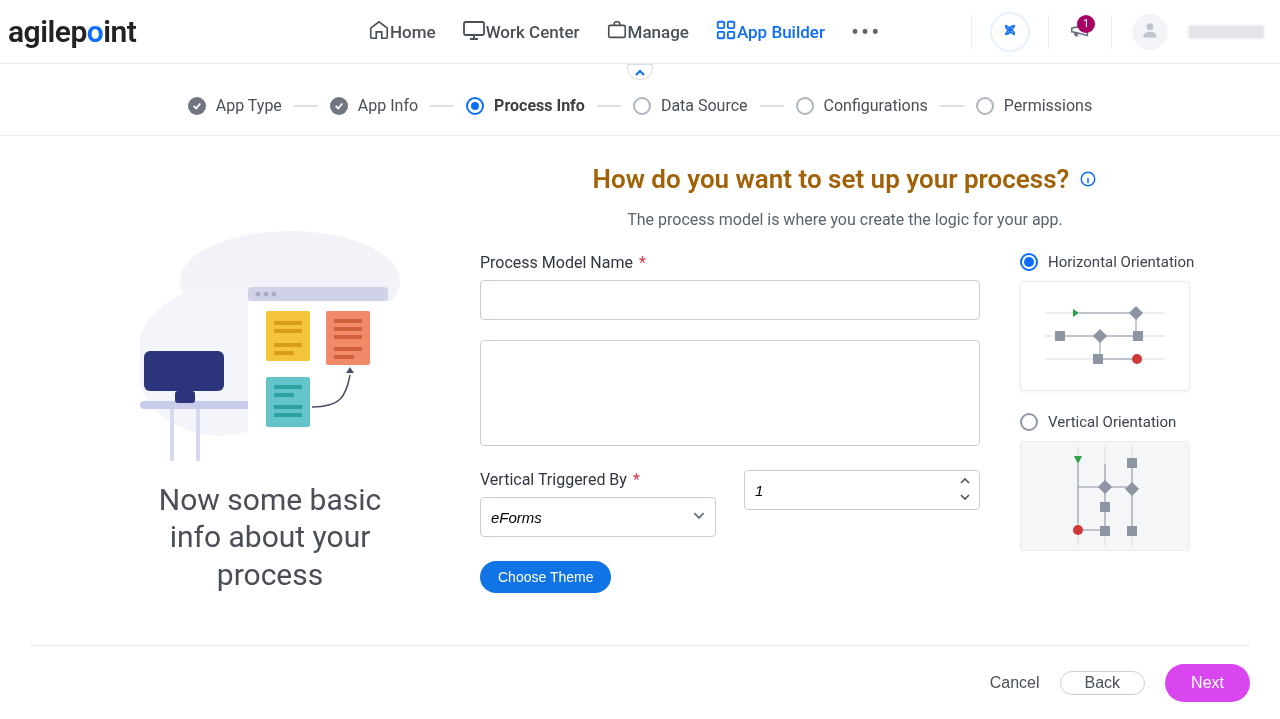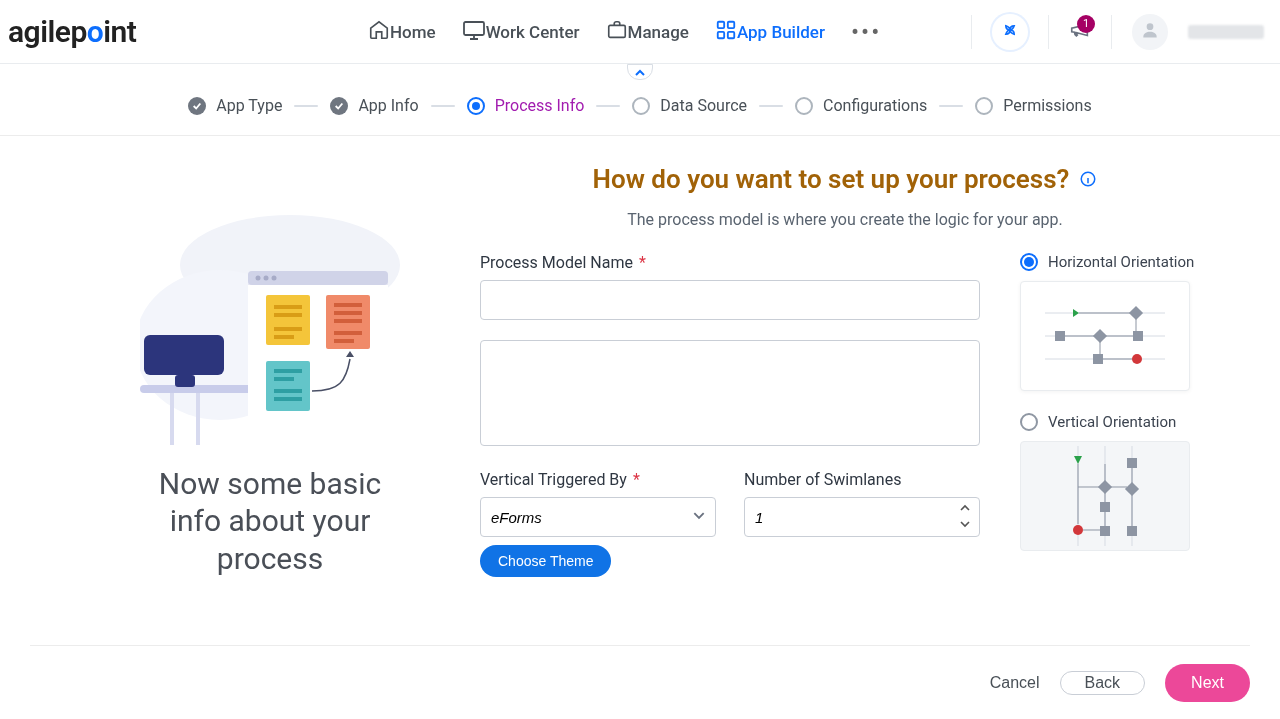--- a/index.html
+++ b/index.html
@@ -22,21 +22,21 @@
     .badge { position: absolute; top: -4px; right: -4px; min-width: 18px; height: 18px; border-radius: 9px; background: #a50064; color: #fff; font-size: 11px; display: flex; align-items: center; justify-content: center; padding: 0 4px; }
     .user-name-blur { width: 76px; height: 14px; background: #e3e5e8; border-radius: 3px; filter: blur(1px); }
 
     
     .chevron-line { height: 12px; position: relative; }
     .chevron-up { position: absolute; left: 50%; top: 0; transform: translateX(-50%); width: 26px; height: 16px; border: 1px solid #d9dee5; border-radius: 0 0 12px 12px; display: flex; align-items: center; justify-content: center; background: #fff; }
 
     
     .stepper { height: 60px; display: flex; align-items: center; justify-content: center; gap: 12px; border-bottom: 1px solid #ececec; }
     .step { display: flex; align-items: center; gap: 10px; font-size: 16px; color: #495057; }
-    .step.active { color: #a21caf; }
+    .step.active { color: #404040; font-weight: bold; }
     .step-dash { width: 24px; height: 2px; border-radius: 2px; background: #d9dee5; }
     .step-circle { width: 18px; height: 18px; border-radius: 50%; border: 2px solid #adb5bd; display: inline-flex; align-items: center; justify-content: center; background: #fff; }
     .step.active .step-circle { border-color: #0d6efd; }
     .step.active .step-circle .inner { width: 8px; height: 8px; border-radius: 50%; background: #0d6efd; }
     .step.done .step-check { width: 18px; height: 18px; border-radius: 50%; background: #6f7680; display: inline-flex; align-items: center; justify-content: center; }
 
     
     .content { display: flex; padding: 28px 70px 0 120px; gap: 60px; }
     .hero { width: 300px; display: flex; flex-direction: column; align-items: center; text-align: center; justify-content: flex-end; }
     .hero-illus { width: 260px; height: 250px; position: relative; }
@@ -51,36 +51,36 @@
     .tinput { width: 100%; height: 40px; border: 1px solid #c9ced6; border-radius: 4px; padding: 6px 10px; font-size: 15px; font-style: italic; }
     .tarea { width: 100%; height: 106px; border: 1px solid #c9ced6; border-radius: 4px; padding: 8px 10px; font-size: 15px; resize: none; }
     .row-two { display: flex; gap: 28px; margin-top: 20px; }
     .row-two > div { flex: 1; }
     .select-wrap { position: relative; }
     .select-wrap .tinput { padding-right: 34px; }
     .select-caret { position: absolute; right: 10px; top: 50%; transform: translateY(-50%); }
     .spin-wrap { position: relative; }
     .spin-wrap .spins { position: absolute; right: 6px; top: 4px; display: flex; flex-direction: column; gap: 2px; }
     .spin-btn { width: 18px; height: 14px; display: flex; align-items: center; justify-content: center; cursor: pointer; }
-    .btn-theme { margin-top: 8px; background: #1073e6; border: none; color: #fff; height: 32px; padding: 0 18px; border-radius: 16px; font-size: 14px; cursor: pointer; }
+    .btn-theme { margin-top: 24px; background: #1073e6; border: none; color: #fff; height: 32px; padding: 0 18px; border-radius: 16px; font-size: 14px; cursor: pointer; }
 
     
     .orient-col { width: 190px; }
     .radio-row { display: flex; align-items: center; gap: 10px; font-size: 15px; color: #3c4450; margin-bottom: 10px; }
     .radio { width: 18px; height: 18px; border-radius: 50%; border: 2px solid #8f97a3; display: inline-flex; align-items: center; justify-content: center; }
     .radio.checked { border-color: #0d6efd; }
     .radio.checked .dot { width: 10px; height: 10px; border-radius: 50%; background: #0d6efd; }
     .orient-card { width: 170px; height: 110px; border: 1px solid #e9ecef; border-radius: 4px; background: #fff; box-shadow: 0 1px 4px rgba(0,0,0,0.05); display: flex; align-items: center; justify-content: center; margin-bottom: 22px; }
     .orient-card.dim { background: #f4f6f8; box-shadow: none; }
 
     
     .footer { position: absolute; left: 0; right: 0; bottom: 0; height: 74px; border-top: 1px solid #ececec; margin: 0 30px; display: flex; align-items: center; justify-content: flex-end; gap: 20px; padding-right: 0; }
     .btn-text { background: none; border: none; font-size: 16px; color: #495057; cursor: pointer; }
     .btn-outline { height: 24px; padding: 0 24px; border: 1px solid #c9ced6; border-radius: 19px; background: #fff; font-size: 16px; color: #495057; cursor: pointer; }
-    .btn-primary { height: 38px; padding: 0 26px; border: none; border-radius: 19px; background: #ec4899; color: #fff; font-size: 16px; cursor: pointer; }
+    .btn-primary { height: 38px; padding: 0 26px; border: none; border-radius: 19px; background: #d946ef; color: #fff; font-size: 16px; cursor: pointer; }
 
     
     .icn { display: inline-block; }
   </style>
 </head>
 <body>
 
 <div class="topbar">
   <div class="logo">
     <span class="logo-text">agilep<span class="accent">o</span>int</span>
@@ -290,21 +290,20 @@
             <div class="select-wrap">
               <input class="tinput" readonly="" value="eForms" style="">
               <span class="select-caret icn">
                 <svg width="14" height="14" viewBox="0 0 12 8" fill="none" stroke="#6a7280" stroke-width="1.6">
                     <path d="M2 2l4 4 4-4"></path>
                   </svg>
               </span>
             </div>
           </div>
           <div>
-            <div class="label">Number of Swimlanes</div>
             <div class="spin-wrap">
               <input class="tinput" value="1" style="">
               <div class="spins">
                 <div class="spin-btn">
                   <svg width="12" height="10" viewBox="0 0 12 8" fill="none" stroke="#555" stroke-width="1.6">
                       <path d="M2 6l4-4 4 4"></path>
                     </svg>
                 </div>
                 <div class="spin-btn">
                   <svg width="12" height="10" viewBox="0 0 12 8" fill="none" stroke="#555" stroke-width="1.6">

